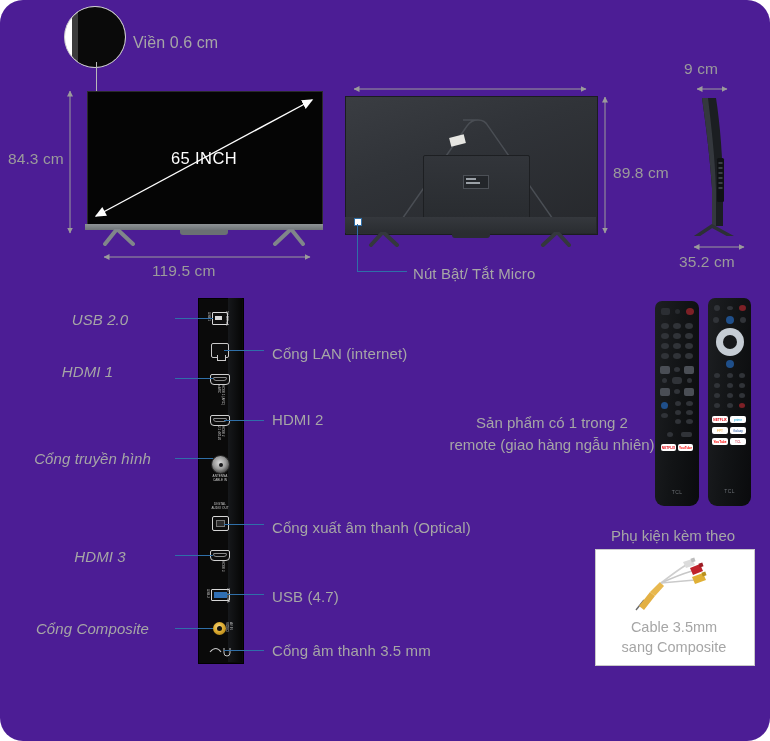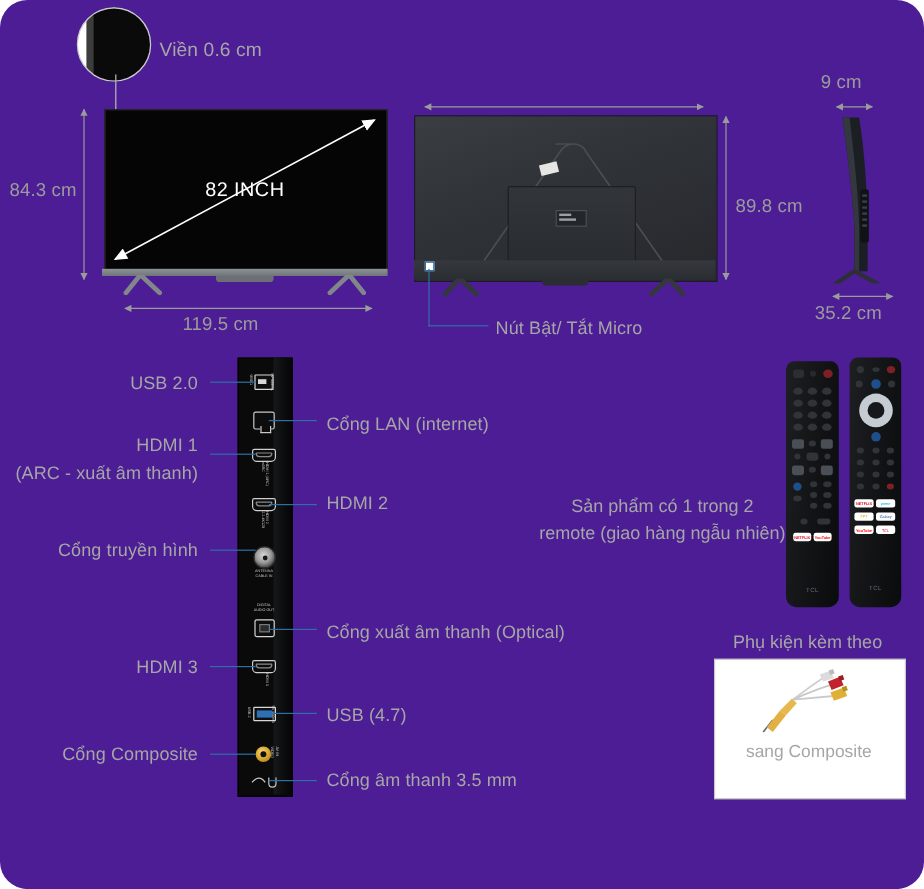--- a/index.html
+++ b/index.html
@@ -24,21 +24,21 @@
     font-size: 15.5px;
     white-space: nowrap;
     letter-spacing: .1px;
   }
   .calltext {
     color: #a6a6a6;
     font-size: 14.5px;
     white-space: nowrap;
     letter-spacing: .1px;
   }
-  .calltext.right { text-align: right; }
+  .calltext.right { text-align: center; font-style: italic; }
   .centertext {
     color: #a6a6a6;
     font-size: 15px;
     text-align: center;
     line-height: 1.45;
   }
   .leader {
     background: #2f6fa8;
     height: 1px;
   }
@@ -291,21 +291,21 @@
       </marker>
       <marker id="ar2" markerWidth="7" markerHeight="7" refX="0.5" refY="3" orient="auto">
         <path d="M6,0 L0,3 L6,6 z" fill="#9b9b9b"></path>
       </marker>
     </defs>
     <line x1="8" y1="3" x2="8" y2="145" stroke="#9b9b9b" stroke-width="1" marker-start="url(#ar2)" marker-end="url(#ar1)"></line>
   </svg>
   <div class="abs dimtext" style="left:8px; top:150px;text-align:right;">84.3 cm</div>
 
   <div class="abs" id="front-tv-screen" style="left:87px; top:91px; width:234px; height:133px;"></div>
-  <div class="abs" id="front-label" style="left:87px; top:149px; width:234px; text-align:center;">82 INCH</div>
+  <div class="abs" id="front-label" style="left:87px; top:149px; width:234px; text-align:center;">65 INCH</div>
 
   <svg class="abs" style="left:87px; top:91px;" width="234" height="133">
     <defs>
       <marker id="arw1" markerWidth="9" markerHeight="9" refX="7" refY="3.5" orient="auto">
         <path d="M0,0 L8,3.5 L0,7 z" fill="#ffffff"></path>
       </marker>
       <marker id="arw2" markerWidth="9" markerHeight="9" refX="1" refY="3.5" orient="auto">
         <path d="M8,0 L0,3.5 L8,7 z" fill="#ffffff"></path>
       </marker>
     </defs>
@@ -438,21 +438,20 @@
   <svg class="abs" style="left:208px; top:644px;" width="24" height="14">
     <path d="M2,8 Q8,1 13,8" stroke="#c4c4c4" stroke-width="1.1" fill="none"></path>
     <path d="M16,4 L16,9 Q16,12 19,12 Q22,12 22,9 L22,4" stroke="#c4c4c4" stroke-width="1" fill="none"></path>
   </svg>
 
   <div class="abs leader" style="left:175px; top:318px; width:38px;"></div>
   <div class="abs calltext right" style="left:35px; top:311px; width:130px; font-size:15px;">USB 2.0</div>
 
   <div class="abs leader" style="left:175px; top:378px; width:38px;"></div>
   <div class="abs calltext right" style="left:10px; top:363px; width:155px; font-size:15px;">HDMI 1</div>
-  <div class="abs calltext right" style="left:10px; top:386px; width:155px; font-size:15px;">(ARC - xuất âm thanh)</div>
 
   <div class="abs leader" style="left:175px; top:458px; width:38px;"></div>
   <div class="abs calltext right" style="left:20px; top:450px; width:145px; font-size:15px;">Cổng truyền hình</div>
 
   <div class="abs leader" style="left:175px; top:555px; width:38px;"></div>
   <div class="abs calltext right" style="left:35px; top:548px; width:130px; font-size:15px;">HDMI 3</div>
 
   <div class="abs leader" style="left:175px; top:628px; width:38px;"></div>
   <div class="abs calltext right" style="left:20px; top:620px; width:145px; font-size:15px;">Cổng Composite</div>
 
@@ -573,16 +572,17 @@
 
     <path d="M55,6 L64,3 L67,9 L58,12 Z" fill="#dcdcdc"></path>
     <path d="M62,12 L72,8 L75,15 L65,19 Z" fill="#c0232c"></path>
     <path d="M64,21 L75,17 L78,24 L67,28 Z" fill="#e0b036"></path>
     <rect x="63" y="2" width="4" height="4" fill="#bdbdbd" transform="rotate(-18 65 4)"></rect>
     <rect x="71" y="7" width="4" height="4" fill="#9c1c24" transform="rotate(-18 73 9)"></rect>
     <rect x="74" y="16" width="4" height="4" fill="#b8901e" transform="rotate(-18 76 18)"></rect>
   </svg>
 
   <div class="abs" id="acc-caption" style="left:598px; top:617px; width:152px;">
+    <div>Cable 3.5mm</div>
     <div>sang Composite</div>
   </div>
 
 </div>
 
 </body></html>

